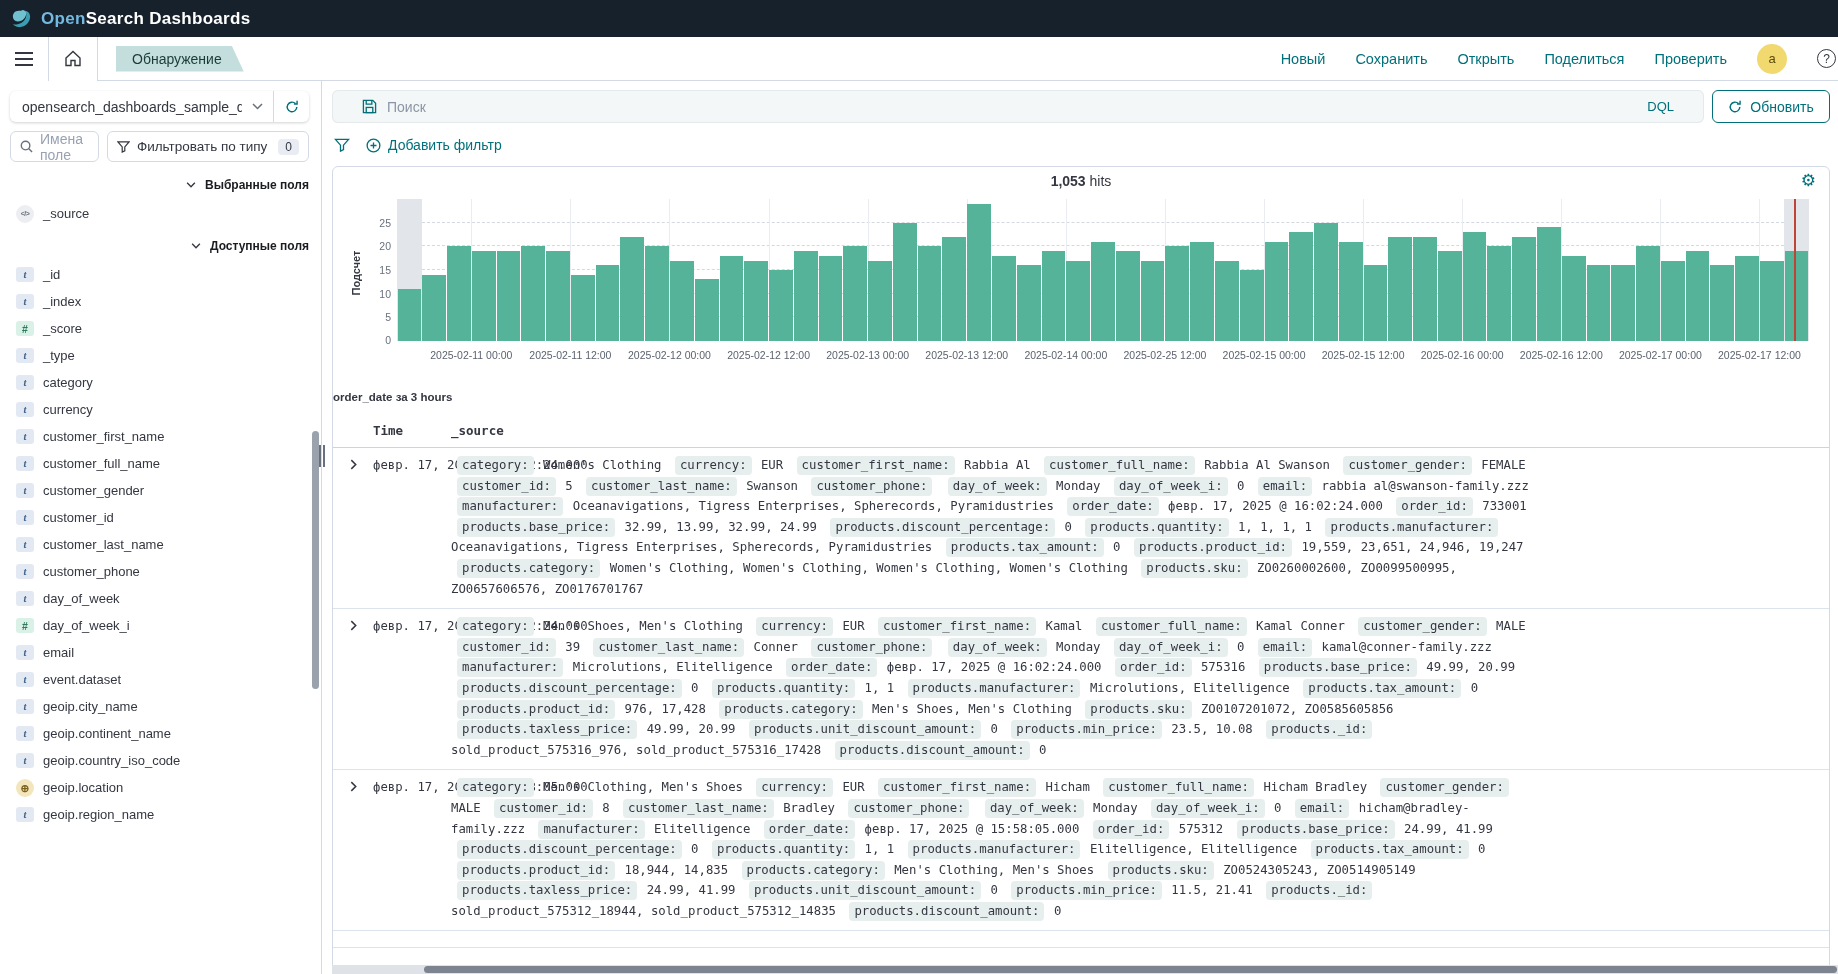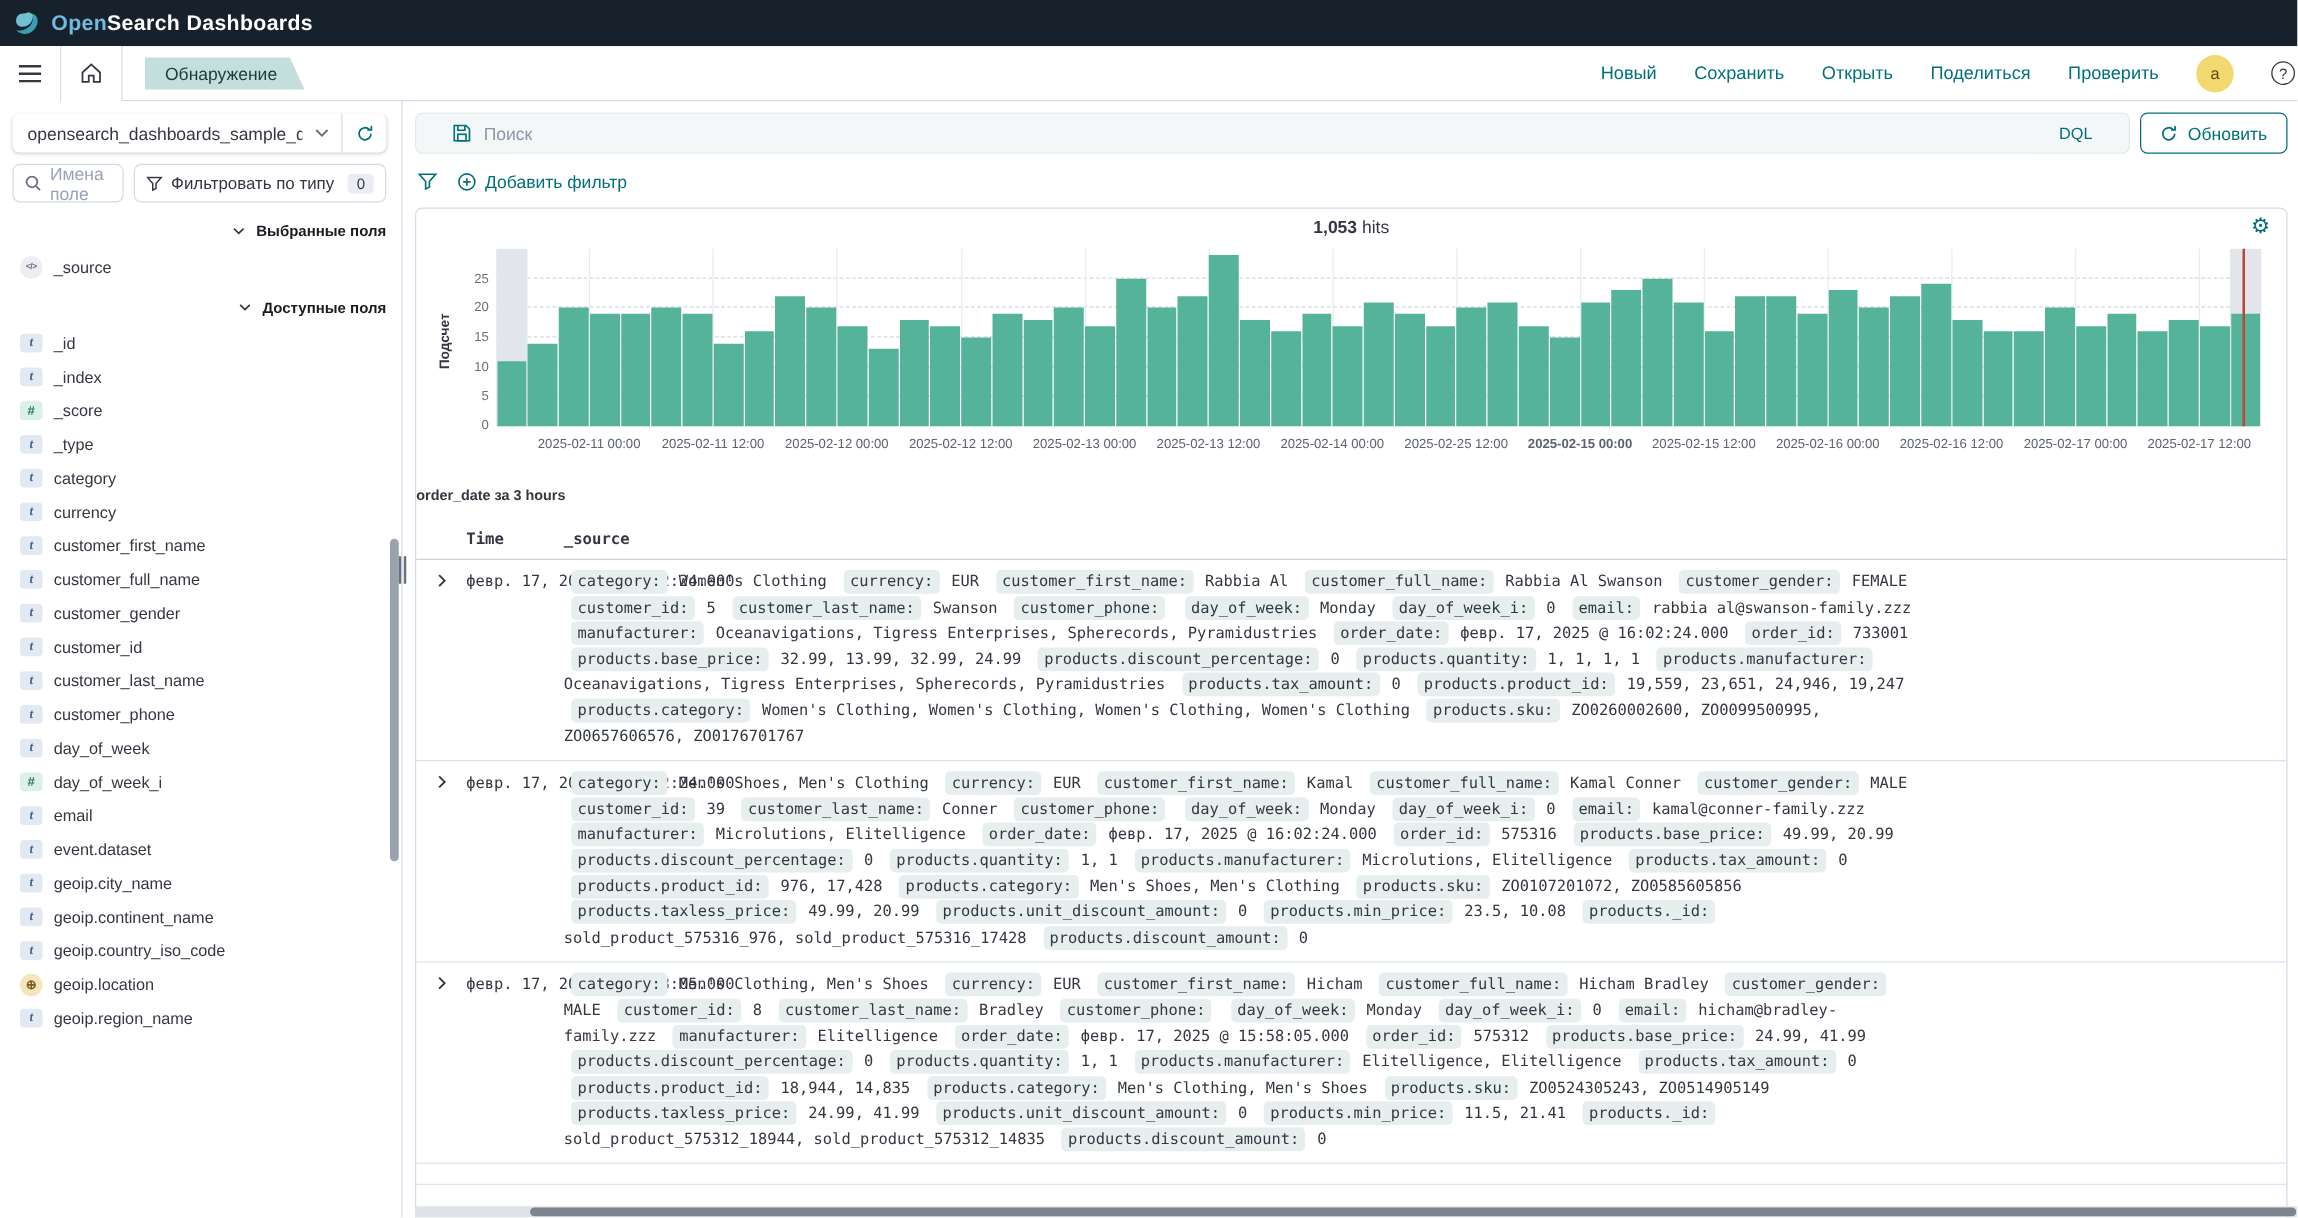--- a/index.html
+++ b/index.html
@@ -570,21 +570,21 @@
           </div>
         <div class="xticks" id="xticks">
             <span class="xtick" style="left: 5.26316%;">2025-02-11 00:00</span>
             <span class="xtick" style="left: 12.2807%;">2025-02-11 12:00</span>
             <span class="xtick" style="left: 19.2982%;">2025-02-12 00:00</span>
             <span class="xtick" style="left: 26.3158%;">2025-02-12 12:00</span>
             <span class="xtick" style="left: 33.3333%;">2025-02-13 00:00</span>
             <span class="xtick" style="left: 40.3509%;">2025-02-13 12:00</span>
             <span class="xtick" style="left: 47.3684%;">2025-02-14 00:00</span>
             <span class="xtick" style="left: 54.386%;">2025-02-25 12:00</span>
-            <span class="xtick" style="left: 61.4035%; font-weight: bold;">2025-02-15 00:00</span>
+            <span class="xtick" style="left: 61.4035%;">2025-02-15 00:00</span>
             <span class="xtick" style="left: 68.4211%;">2025-02-15 12:00</span>
             <span class="xtick" style="left: 75.4386%;">2025-02-16 00:00</span>
             <span class="xtick" style="left: 82.4561%;">2025-02-16 12:00</span>
             <span class="xtick" style="left: 89.4737%;">2025-02-17 00:00</span>
             <span class="xtick" style="left: 96.4912%;">2025-02-17 12:00</span>
           </div>
       </div>
       <div class="xaxis-title">order_date за 3 hours</div>
 
       <div class="thead">

